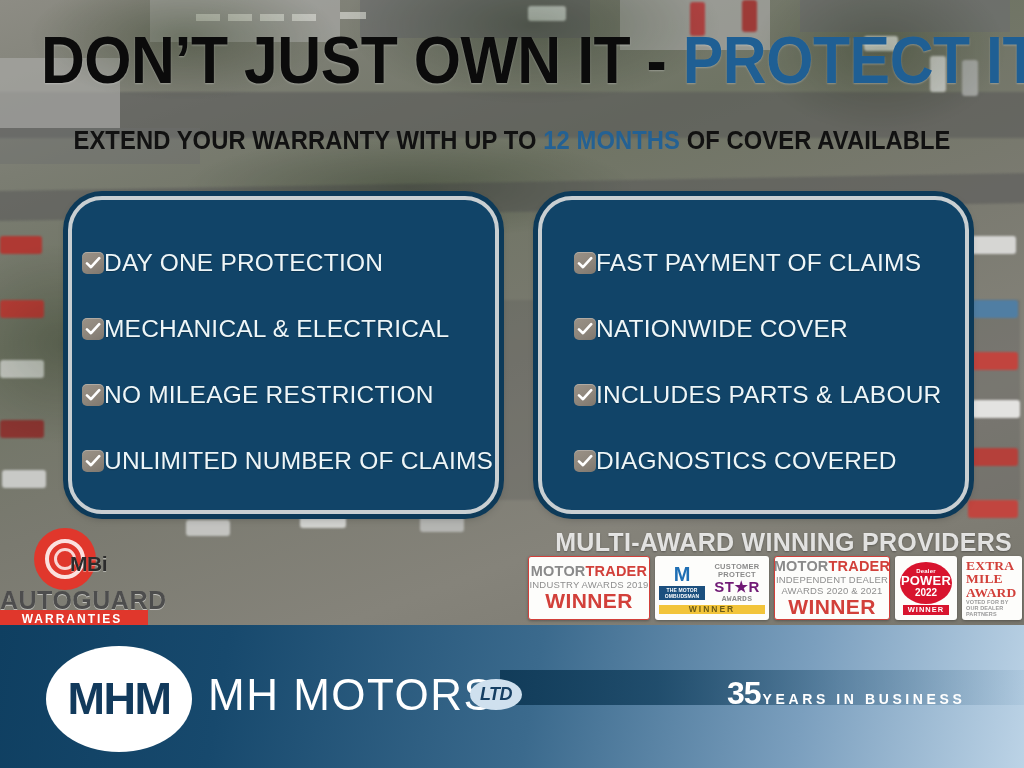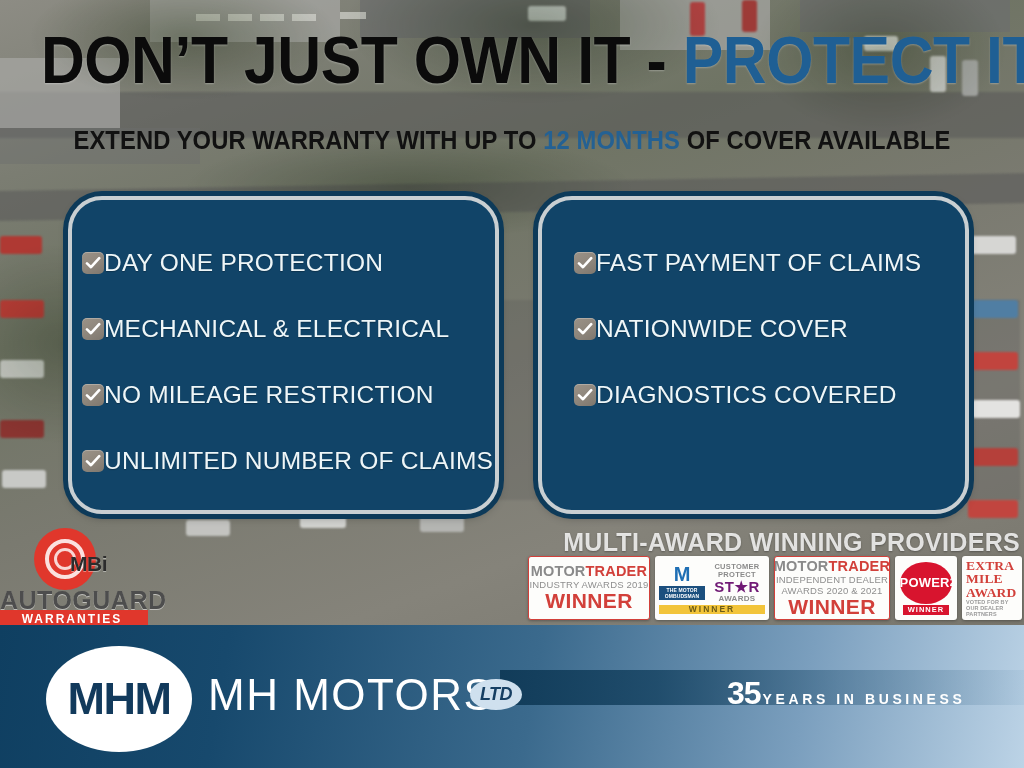--- a/index.html
+++ b/index.html
@@ -212,21 +212,21 @@
     font-size: 12px;
     font-weight: 700;
     letter-spacing: 2px;
     text-align: center;
     line-height: 18px;
   }
 
   
   .awards-title {
     position: absolute;
-    right: 4px;
+    right: 12px;
     top: 528px;
     font-family: "Liberation Sans", sans-serif;
     font-weight: 700;
     font-size: 25px;
     letter-spacing: .3px;
     color: rgba(255,255,255,.82);
     text-shadow: 0 1px 2px rgba(0,0,0,.3);
     white-space: nowrap;
     text-align: right;
   }
@@ -279,31 +279,31 @@
   .b2-inner { display: flex; align-items: center; gap: 4px; width: 100%; }
   .b2-left { flex: 0 0 46px; text-align: center; }
   .b2-m {
     font-family: "Liberation Sans", sans-serif;
     font-weight: 700; font-size: 20px; color: #1f6fb4; line-height: 20px;
   }
   .b2-omb { font-size: 5px; font-weight: 700; color: #fff; background:#1b4f7e; padding:1px 2px; letter-spacing:.1px; line-height:6px; display:inline-block;}
   .b2-right { flex: 1 1 auto; text-align: center; }
   .b2-cs { font-size: 7.5px; font-weight: 700; color: #8a8a8a; line-height: 8px; letter-spacing:.3px;}
   .b2-star { font-size: 15px; font-weight: 700; color: #701a75; line-height: 15px; letter-spacing: .5px;}
-  .b2-aw { font-size: 8px; font-weight: 700; color: #8a8a8a; line-height: 9px; letter-spacing:.3px;}
+  .b2-aw { font-size: 8px; font-weight: 700; color: #8a8a8a; line-height: 9px; letter-spacing:.3px;font-family:Liberation Mono, monospace;}
   .b2-bar {
     margin-top: 2px; width: 100%; height: 9px; background: #f2c43a;
     display:flex; align-items:center; justify-content:center;
   }
   .b2-winner { font-size: 8.5px; font-weight: 700; color: #6b5b18; letter-spacing: 2px; line-height: 9px; }
 
   
   .b4-circ {
     width: 52px; height: 42px; border-radius: 50%;
-    background: #d8142e; display:flex; 
+    background: #d8142e; display:flex; flex-direction:column;
     align-items:center; justify-content:center; color:#fff;
   }
   .b4-dealer { font-size: 6px; font-weight:700; line-height:6px; letter-spacing:.2px;}
   .b4-power { font-size: 13px; font-weight:700; line-height:13px; letter-spacing:.2px;}
   .b4-yr { font-size: 10px; font-weight:700; line-height:11px;}
   .b4-win {
     margin-top:1px; background:#d8142e; color:#fff; font-size:7.5px; font-weight:700;
     letter-spacing:1px; padding:1px 5px; line-height:8px;
   }
 
@@ -496,20 +496,28 @@
             </svg>
           </span>
         <span class="check-label">NATIONWIDE COVER</span>
       </div>
       <div class="check-row">
         <span class="cbox">
             <svg width="16" height="16" viewBox="0 0 16 16">
               <path d="M2 8.4 L6 12.2 L14.2 3.2" stroke="#ffffff" stroke-width="2.6" fill="none" stroke-linecap="round" stroke-linejoin="round"></path>
             </svg>
           </span>
+        <span class="check-label">INCLUDES PARTS &amp; LABOUR</span>
+      </div>
+      <div class="check-row">
+        <span class="cbox">
+            <svg width="16" height="16" viewBox="0 0 16 16">
+              <path d="M2 8.4 L6 12.2 L14.2 3.2" stroke="#ffffff" stroke-width="2.6" fill="none" stroke-linecap="round" stroke-linejoin="round"></path>
+            </svg>
+          </span>
         <span class="check-label">DIAGNOSTICS COVERED</span>
       </div>
     </div>
   </div>
 
   <div class="mbi">
     <div class="mbi-ring"></div>
     <div class="mbi-mbi">MBi</div>
     <div class="mbi-autoguard">AUTOGUARD</div>
     <div class="mbi-warr">WARRANTIES</div>

